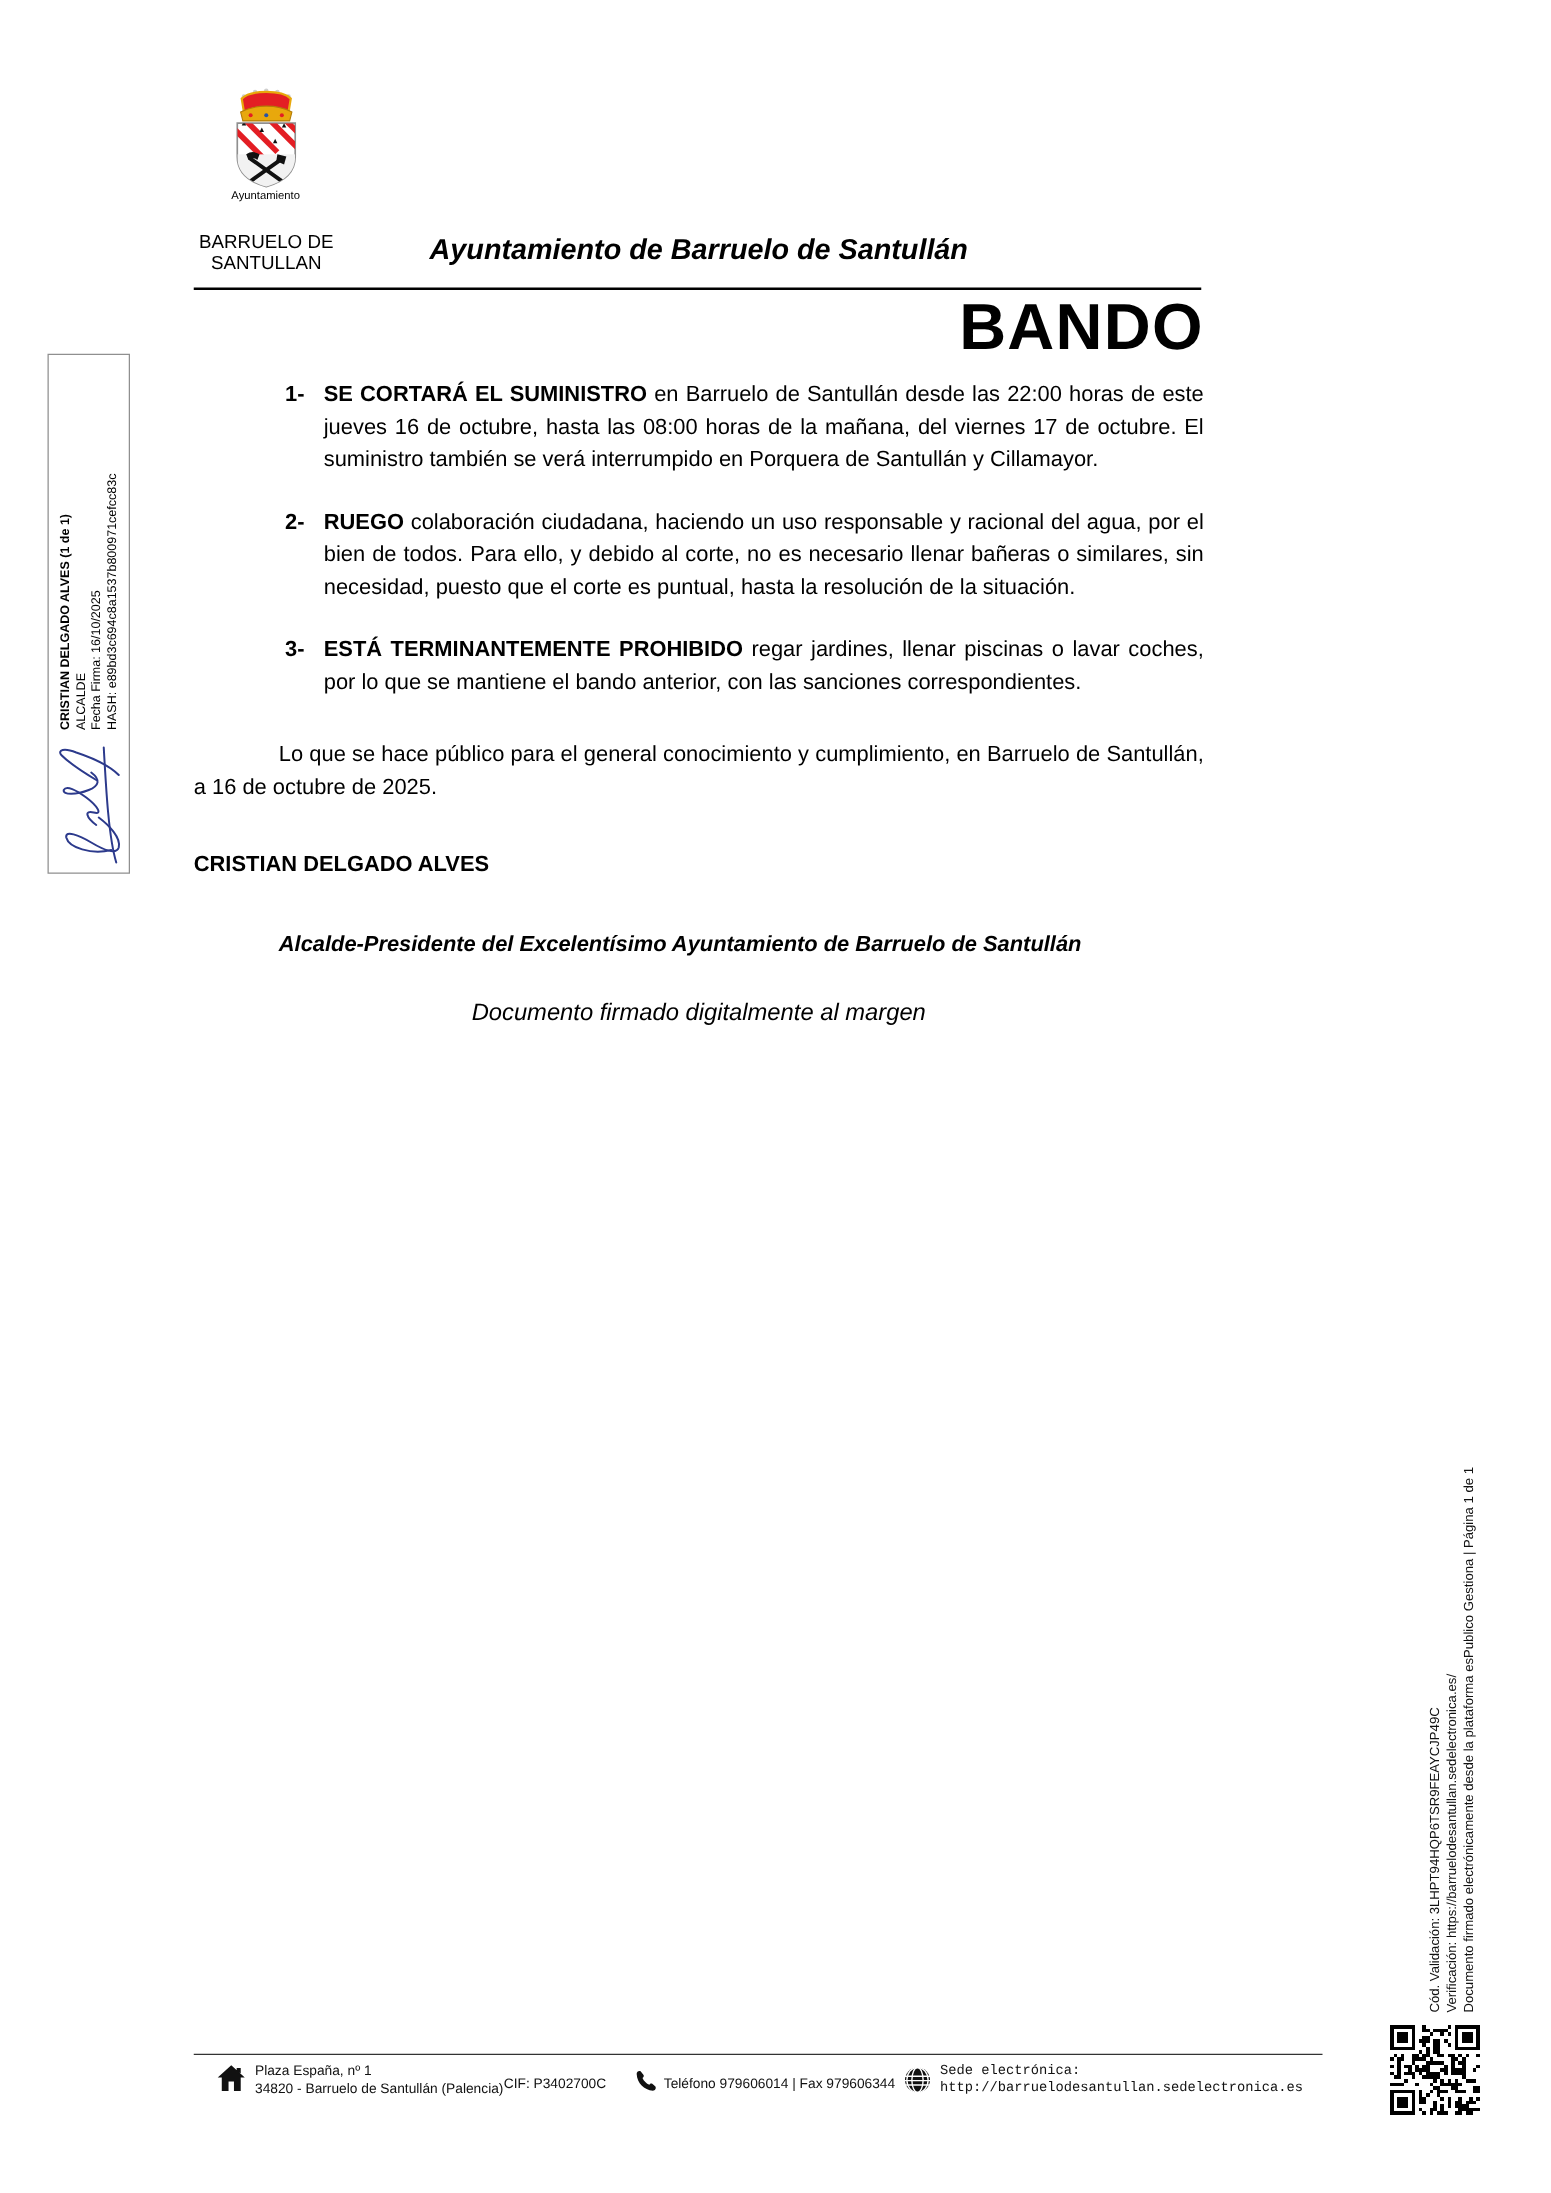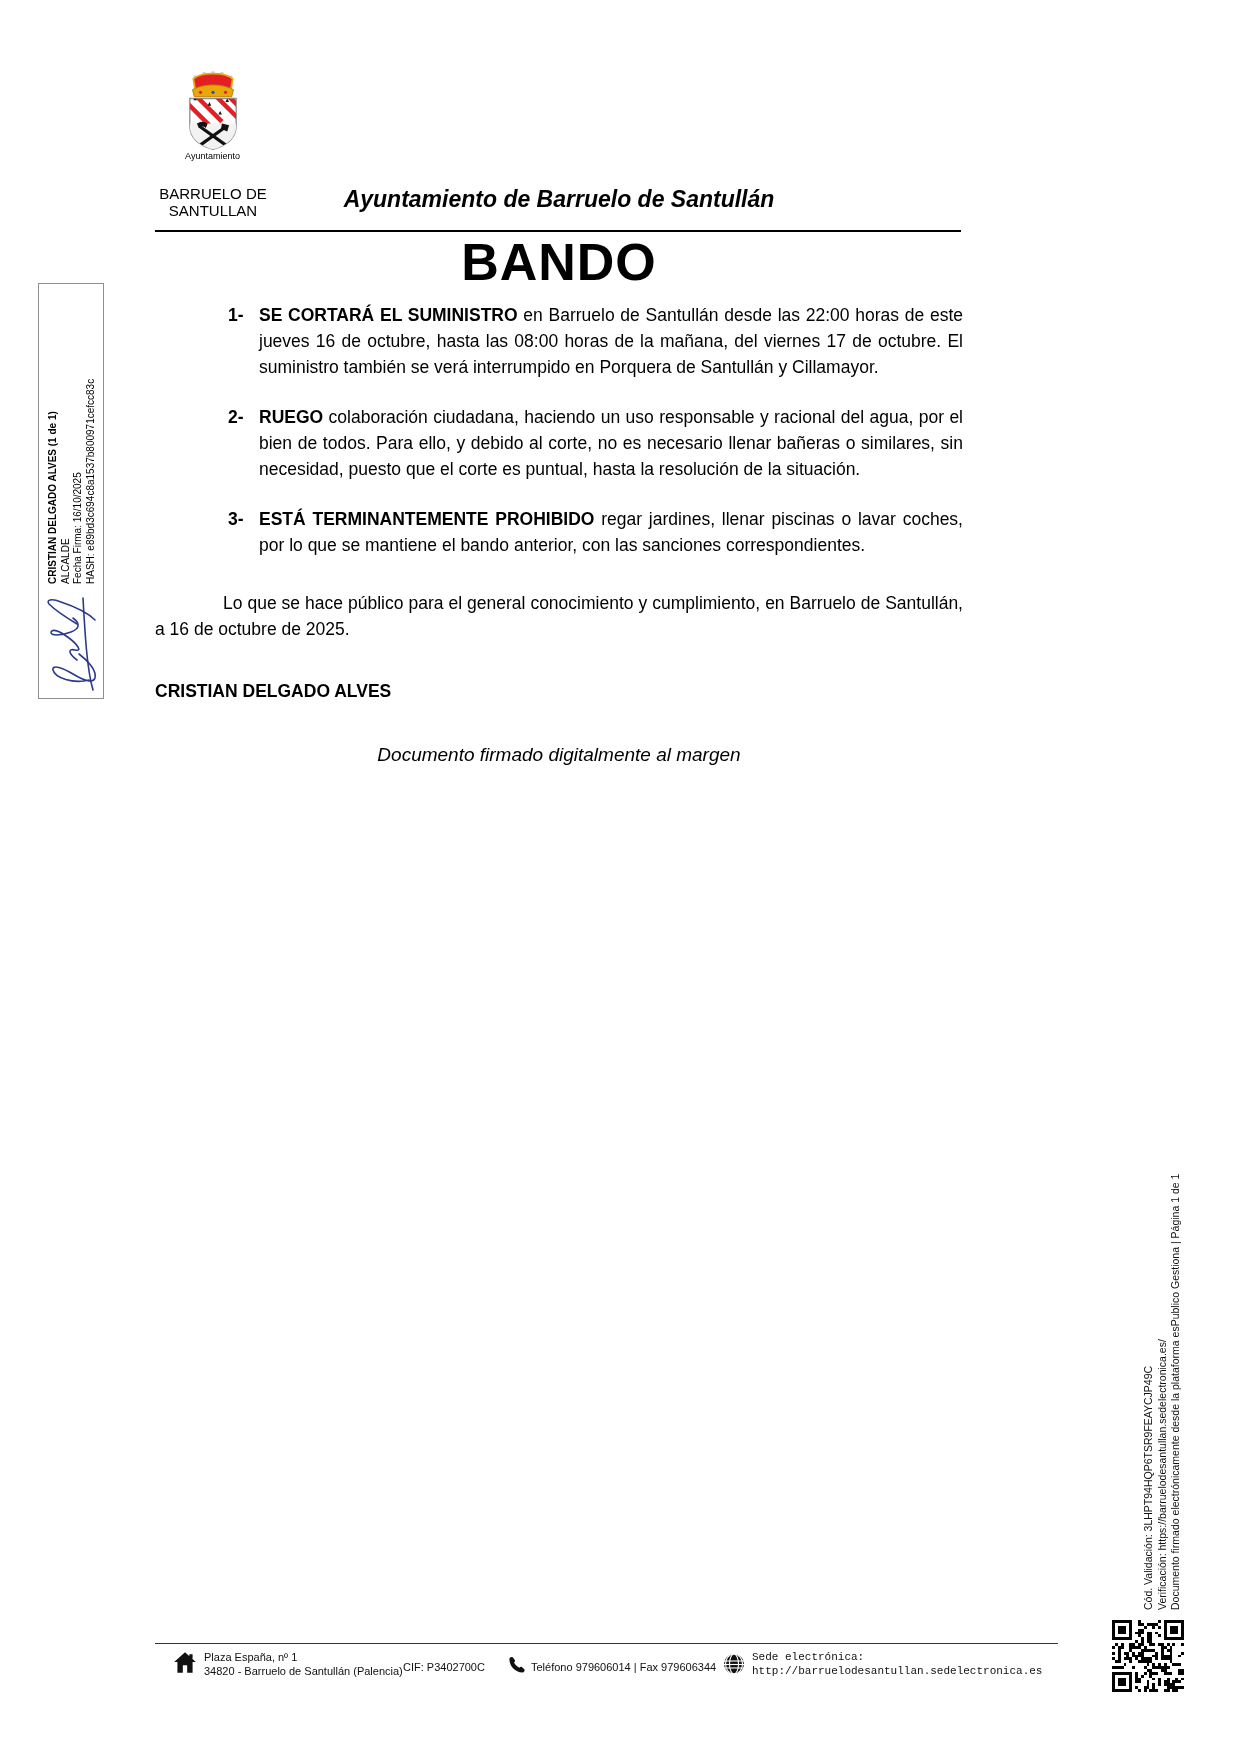--- a/index.html
+++ b/index.html
@@ -25,21 +25,21 @@
   .sig-lines { font-size:10px; line-height:12.5px; letter-spacing:0; white-space:nowrap; }
   .sig-lines .b { font-weight:bold; }
 
   
   .logo { left:168px; top:70px; }
   .logo-cap1 { left:130px; top:151px; width:165px; text-align:center; font-size:9px; }
   .logo-cap2 { left:118px; top:162px; width:190px; text-align:center; font-size:15px;margin-top:23px; }
   .org-title { left:155px; top:186px; width:808px; text-align:center;
                font-size:23px; font-weight:bold;font-style:italic; }
   .title-rule { left:155px; top:230px; width:806px; border-top:2px solid #000; }
-  .doc-title { left:155px; top:232px; width:808px; text-align:center;
+  .doc-title { left:155px; top:232px; width:808px; text-align:right;
                font-size:52px; font-weight:bold; letter-spacing:1px; }
 
   
   .doc-body { left:155px; top:302px; width:808px; font-size:17.5px; line-height:26px; }
   .doc-body p { text-align:justify; }
   .p-intro { font-weight:bold; text-indent:68px; margin-bottom:47px; }
   .p-saber { font-weight:bold; text-indent:68px; margin-bottom:40px; }
   .list { margin-left:73px; margin-bottom:24px; }
   .list-item { display:flex; margin-bottom:24px; }
   .list-num { flex:0 0 31px; font-weight:bold; }
@@ -154,20 +154,21 @@
       <div class="list-text"><span class="bold">RUEGO</span><span> colaboración ciudadana, haciendo un uso responsable y racional del agua, por el bien de todos. Para ello, y debido al corte, no es necesario llenar bañeras o similares, sin necesidad, puesto que el corte es puntual, hasta la resolución de la situación.</span></div>
     </div>
     <div class="list-item">
       <div class="list-num">3-</div>
       <div class="list-text"><span class="bold">ESTÁ TERMINANTEMENTE PROHIBIDO</span><span> regar jardines, llenar piscinas o lavar coches, por lo que se mantiene el bando anterior, con las sanciones correspondientes.</span></div>
     </div>
   </div>
 
   <p class="p-closing">Lo que se hace público para el general conocimiento y cumplimiento, en Barruelo de Santullán, a 16 de octubre de 2025.</p>
   <p class="p-name">CRISTIAN DELGADO ALVES</p>
+  <p class="p-role">Alcalde-Presidente del Excelentísimo Ayuntamiento de Barruelo de Santullán</p>
   <p class="p-digital">Documento firmado digitalmente al margen</p>
 </div>
 
 <div class="abs validation">
   <div>Cód. Validación: 3LHPT94HQP6TSR9FEAYCJP49C</div>
   <div>Verificación: https://barruelodesantullan.sedelectronica.es/</div>
   <div>Documento firmado electrónicamente desde la plataforma esPublico Gestiona | Página 1 de 1</div>
 </div>
 
 <div class="abs footer-rule"></div>

